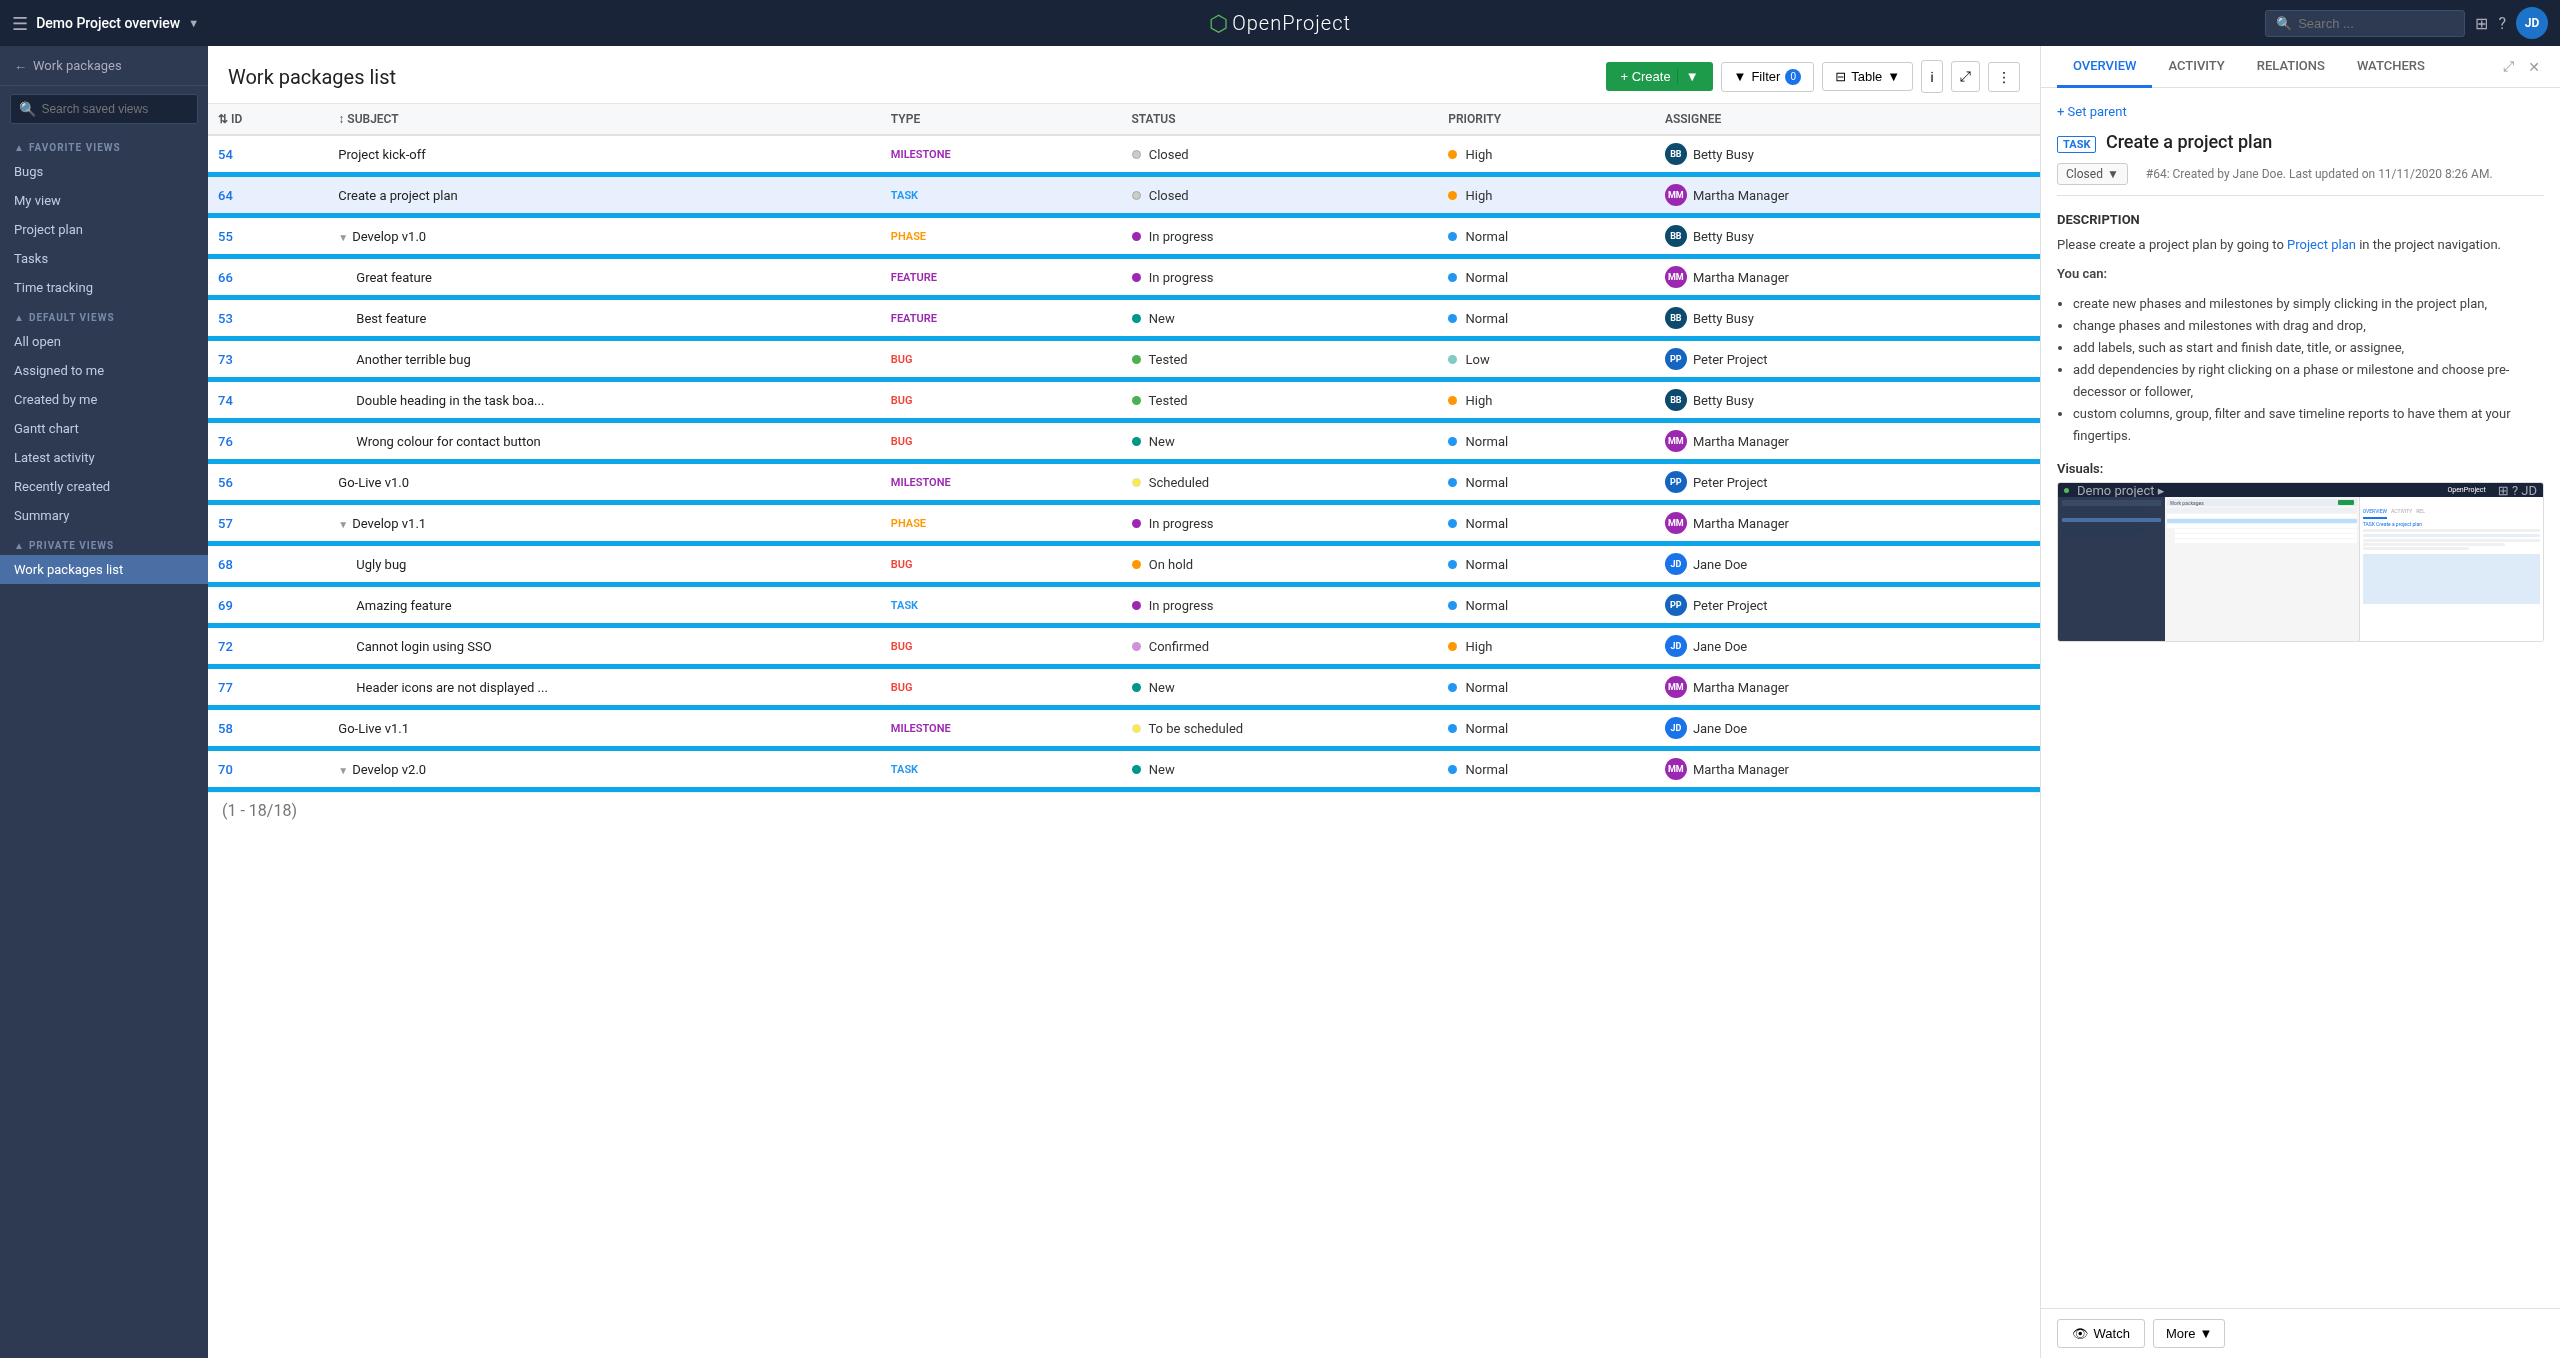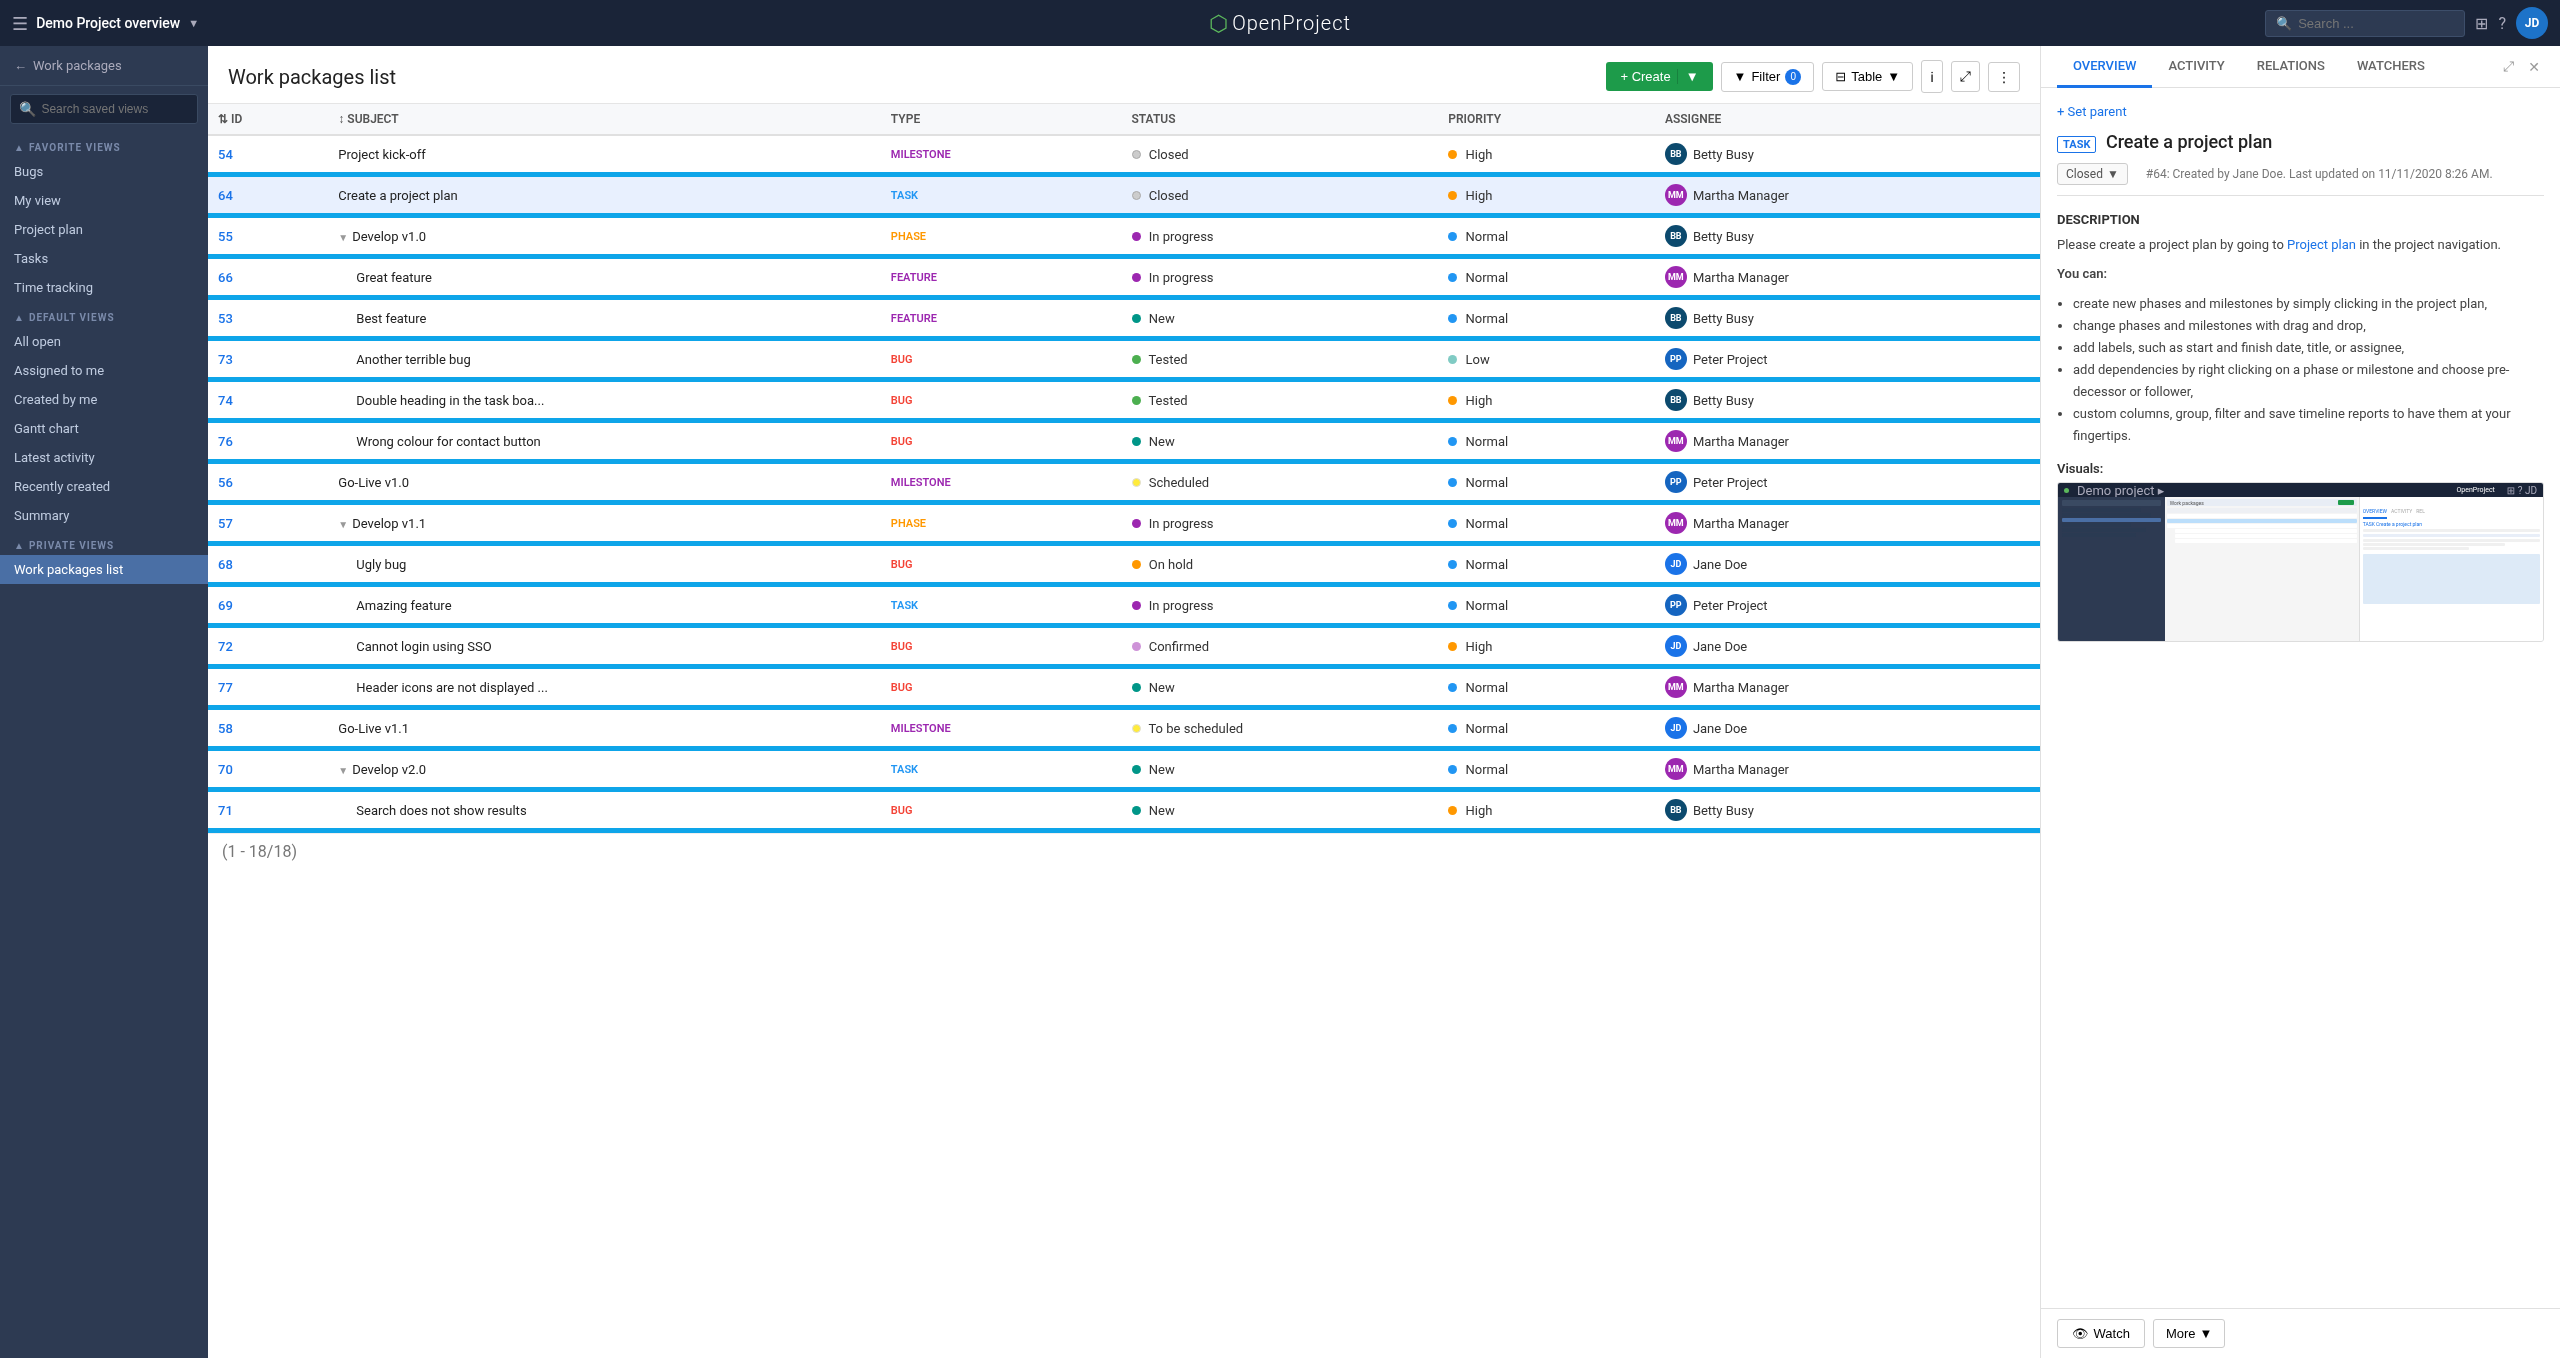--- a/index.html
+++ b/index.html
@@ -711,39 +711,20 @@
         <span class="priority-dot priority-normal"></span>
         <span>Normal</span>
       </td>
       <td class="col-assignee">
         <div class="assignee-cell">
           <div class="assignee-avatar avatar-mm">MM</div>
           <span>Martha Manager</span>
         </div>
       </td>
     </tr>
-            <tr>
-      <td class="col-id">71</td>
-      <td class="col-subject" style="padding-left:28px;">Search does not show results</td>
-      <td class="col-type type-bug">BUG</td>
-      <td class="col-status">
-        <span class="status-dot dot-teal"></span>
-        <span>New</span>
-      </td>
-      <td class="col-priority">
-        <span class="priority-dot priority-high"></span>
-        <span>High</span>
-      </td>
-      <td class="col-assignee">
-        <div class="assignee-cell">
-          <div class="assignee-avatar avatar-bb">BB</div>
-          <span>Betty Busy</span>
-        </div>
-      </td>
-    </tr>
           </tbody>
       </table>
       <div class="footer-count">
         <span>(1 - 18/18)</span>
       </div>
     </div>
   </main>
 
   <aside class="right-panel">
     <div class="panel-tabs">
@@ -804,21 +785,21 @@
       </div>
 
       <div class="visuals-label">Visuals:</div>
       <div class="visuals-img">
 
         <div style="width:100%; height:100%; display:flex; flex-direction:column;">
           <div class="mini-top-bar">
             <div class="mini-dot"></div>
             <span style="color:#aab; font-size:13px; margin-left:4px;">Demo project ▸</span>
             <span style="color:#fff; font-size:7px; margin-left:auto;">OpenProject</span>
-            <span style="color:#aab; font-size:10px; margin-left:8px;">⊞ ? JD</span>
+            <span style="color:#aab; font-size:13px; margin-left:8px;">⊞ ? JD</span>
           </div>
           <div class="mini-body">
             <div class="mini-sidebar">
               <div style="padding:3px 4px;">
                 <div style="background:#3a4a62; height:6px; margin-bottom:2px; border-radius:1px;"></div>
                 <div style="background:#2a3a52; height:4px; margin-bottom:1px; border-radius:1px; width:80%;"></div>
                 <div style="background:#2a3a52; height:4px; margin-bottom:1px; border-radius:1px; width:90%;"></div>
                 <div style="background:#4a6fa5; height:4px; margin-bottom:1px; border-radius:1px;"></div>
                 <div style="background:#2a3a52; height:4px; margin-bottom:1px; border-radius:1px; width:70%;"></div>
                 <div style="background:#2a3a52; height:4px; margin-bottom:1px; border-radius:1px; width:85%;"></div>

